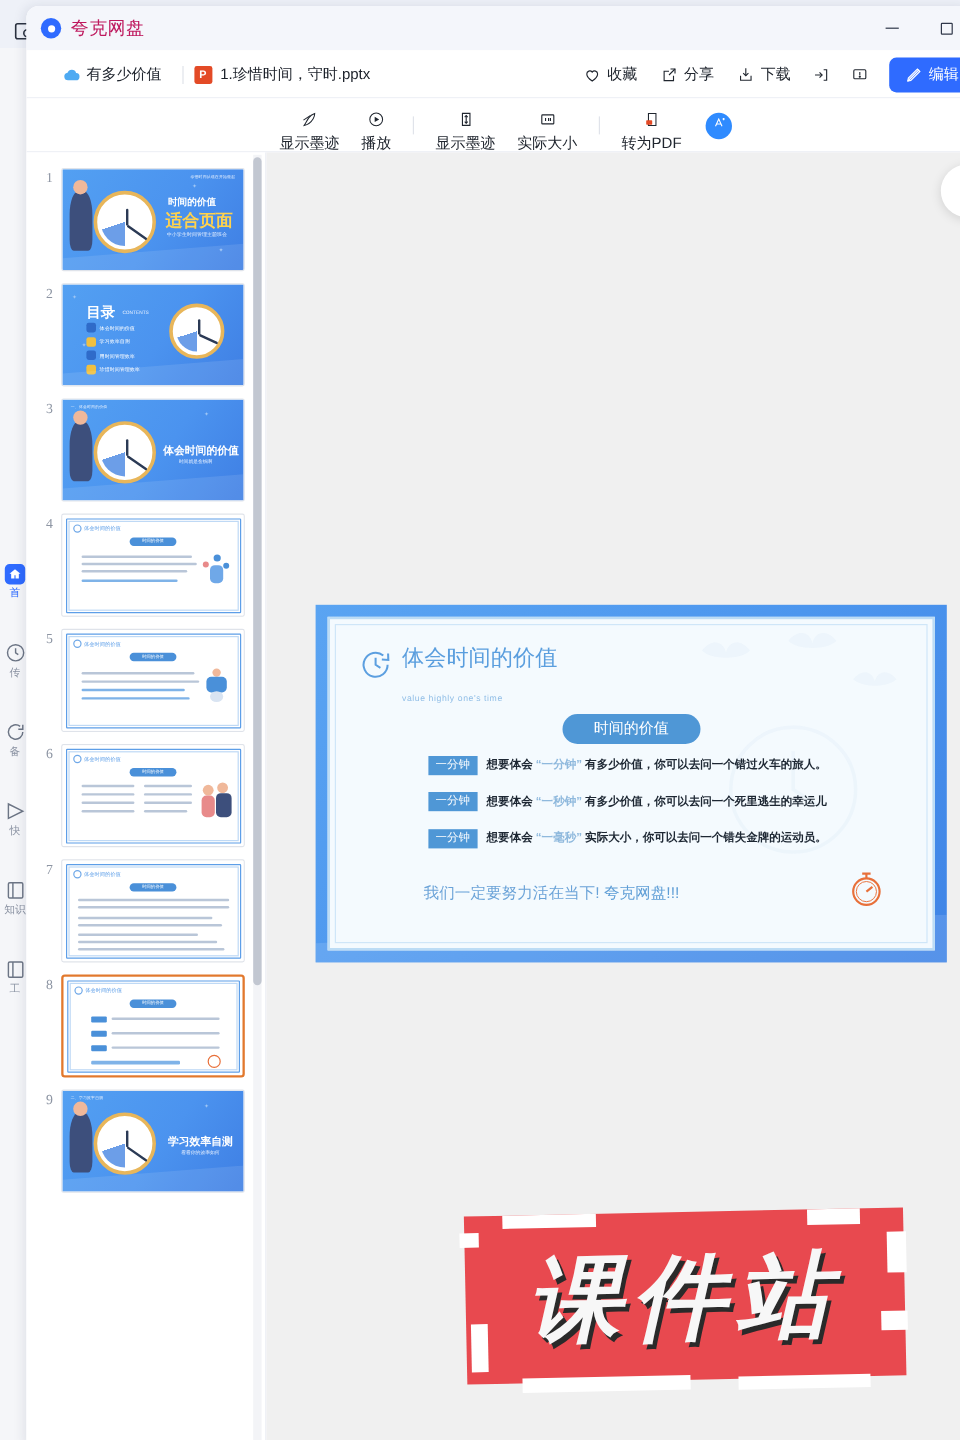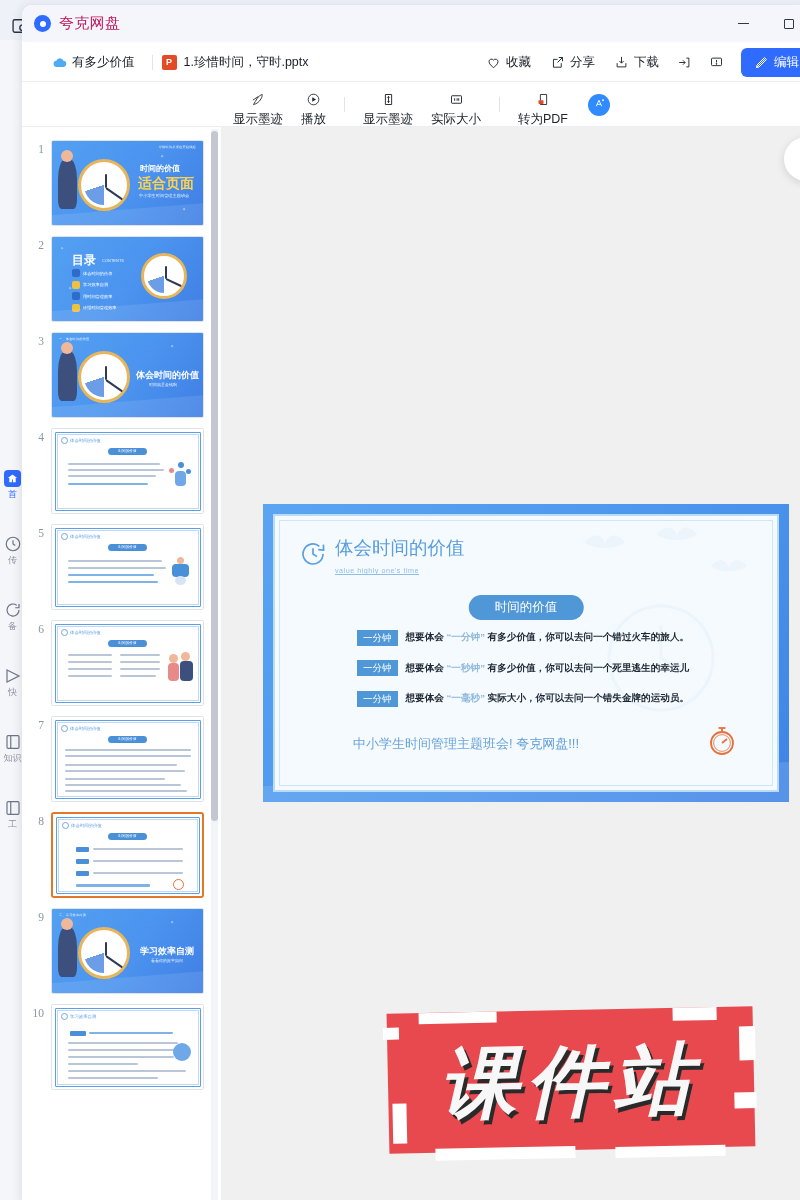--- a/index.html
+++ b/index.html
@@ -210,21 +210,21 @@
   .slide-inner::after {
     content:""; position:absolute; inset:4px; border:1px solid #cfe6f8; pointer-events:none;
   }
   .slide-wm {
     position:absolute; right:16px; top:10px; width:200px; height:210px;
     opacity:.30; pointer-events:none;
   }
   .sl-head { position:absolute; left:24px; top:22px; display:flex; align-items:flex-start; gap:8px; }
   .sl-head .clockico { width:28px; height:28px; color:#5c9fe0; flex:0 0 auto; margin-top:2px; }
   .sl-title { font-size:18.5px; color:#5a9ede; line-height:1.05; font-weight:500; }
-  .sl-subtitle { font-size:7.2px; color:#8fbde6; letter-spacing:.5px; margin-top:9px;text-decoration:underline; }
+  .sl-subtitle { font-size:7.2px; color:#8fbde6; letter-spacing:.5px; margin-top:20px; }
   .sl-pill {
     position:absolute; left:50%; transform:translateX(-50%); top:79px;
     background:#4f97d6; color:#fff; font-size:12.5px; border-radius:14px;
     padding:4px 26px; white-space:nowrap;
   }
   .sl-rows { position:absolute; left:82px; top:114px; right:20px; }
   .sl-row { display:flex; align-items:center; gap:8px; margin-bottom:14.5px; }
   .sl-tag {
     background:#4f97d6; color:#fff; font-size:9.5px; padding:2px 6px; white-space:nowrap;
     flex:0 0 auto; line-height:1.25;
@@ -698,42 +698,20 @@
                 <div class="tn-person" style="left:6px;top:18px;width:19px;height:50px;">
                   <div class="head" style="width:12px;height:12px;left:3px;top:-9px;"></div>
                 </div>
                 <div class="tn-title-cn" style="left:88px;top:36px;font-size:9px">学习效率自测</div>
                 <div class="tn-sub" style="left:99px;top:49px;font-size:4px">看看你的效率如何</div>
                 <span class="tn-butterfly" style="left:118px;top:10px">✦</span>
               </div>
             </div>
           </div>
 
-          <div class="thumb-row">
-            <span class="thumb-num">10</span>
-            <div class="thumb">
-              <div class="tn tn-content">
-                <div class="frame"></div>
-                  <div class="frame2"></div>
-                <div class="tn-hdr">
-                    <span class="c"></span>
-                    <span class="t">学习效率自测</span>
-                  </div>
-                <div class="tn-tag" style="left:18px;top:26px;width:16px"></div>
-                <div class="tn-line blue" style="left:37px;top:27px;width:84px"></div>
-                <div class="tn-line" style="left:16px;top:37px;width:110px"></div>
-                <div class="tn-line" style="left:16px;top:44px;width:116px"></div>
-                <div class="tn-line" style="left:16px;top:51px;width:106px"></div>
-                <div class="tn-line" style="left:16px;top:58px;width:70px"></div>
-                <div class="tn-line" style="left:16px;top:65px;width:118px"></div>
-                <div class="tn-line" style="left:16px;top:72px;width:90px"></div>
-                <div style="position:absolute;right:12px;top:38px;width:18px;height:18px;border-radius:50%;background:#6fa8e8"></div>
-              </div>
-            </div>
-          </div>
 
         </div>
         <div class="scrollbar-track"></div>
         <div class="scrollbar-thumb"></div>
       </div>
 
       <div class="canvas">
 
         <div class="float-pdf">
           <span>
@@ -785,21 +763,21 @@
                 <span class="sl-tag">一分钟</span>
                 <span class="sl-text"><span>想要体会</span> <span class="hl">“一秒钟”</span> <span>有多少价值，你可以去问一个死里逃生的幸运儿</span></span>
               </div>
               <div class="sl-row">
                 <span class="sl-tag">一分钟</span>
                 <span class="sl-text"><span>想要体会</span> <span class="hl">“一毫秒”</span> <span>实际大小，你可以去问一个错失金牌的运动员。</span></span>
               </div>
             </div>
 
             <div class="sl-foot">
-              <span>中小学生时间管理主题班会!</span>
+              <span>我们一定要努力活在当下!</span>
               <b>夸克网盘!!!</b>
             </div>
 
             <span class="sl-stopwatch">
               <svg viewBox="0 0 30 32" width="30" height="32" fill="none" stroke="currentColor" stroke-width="1.8">
                 <circle cx="15" cy="19" r="11"></circle>
                 <circle cx="15" cy="19" r="8.4" stroke-width="0.8"></circle>
                 <path d="M15 19l5-4"></path>
                 <path d="M11.5 4h7"></path>
                   <path d="M15 4v4"></path>

